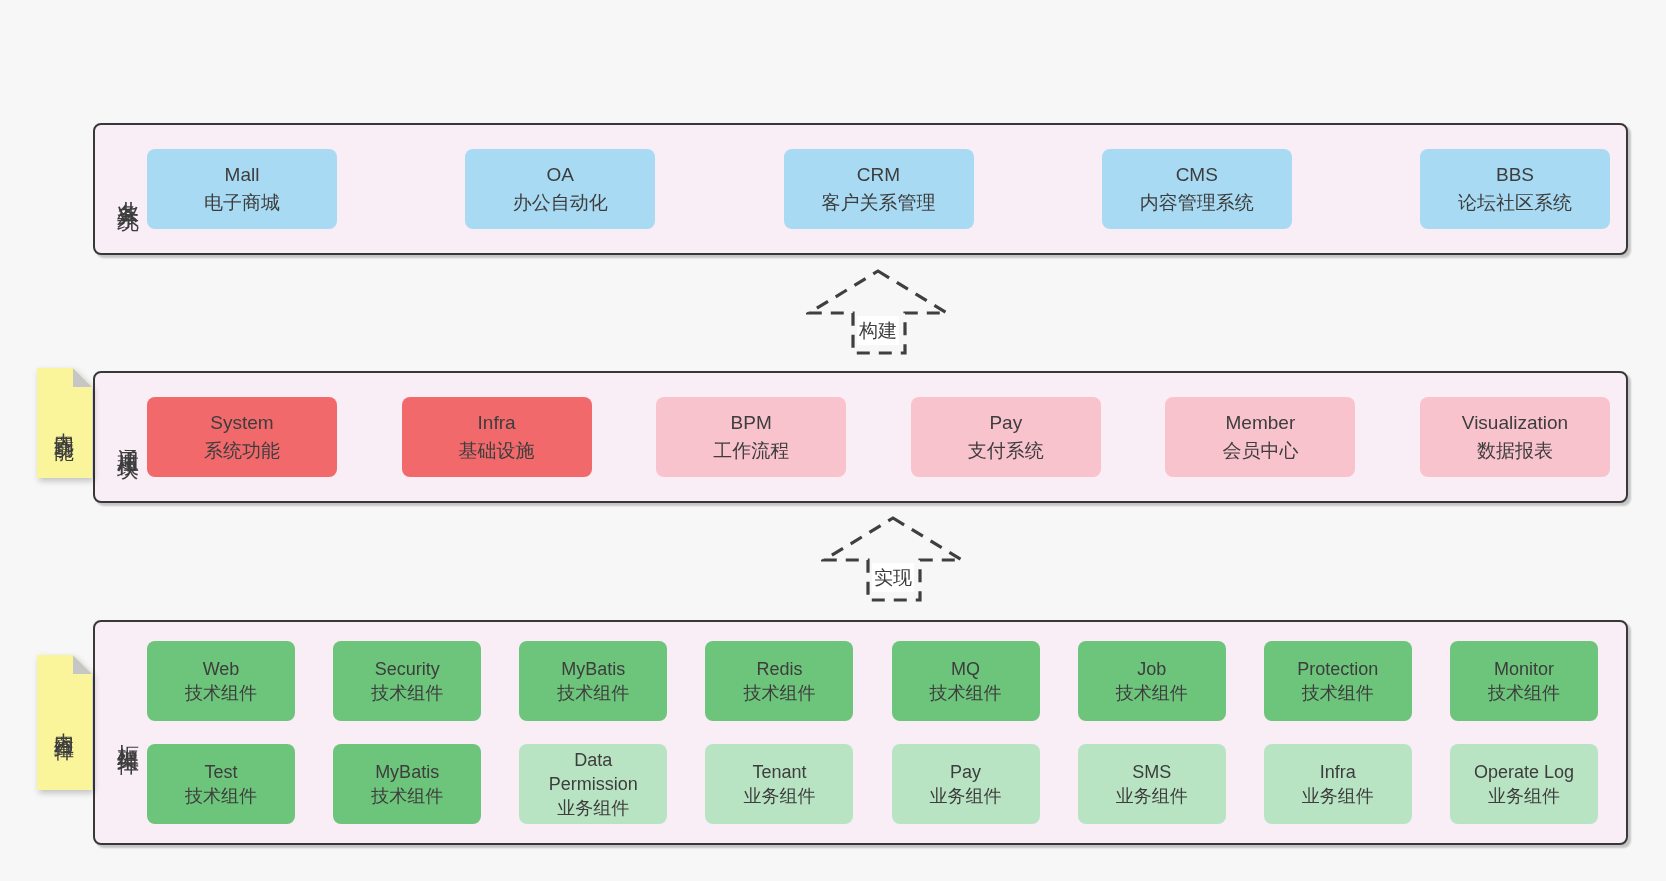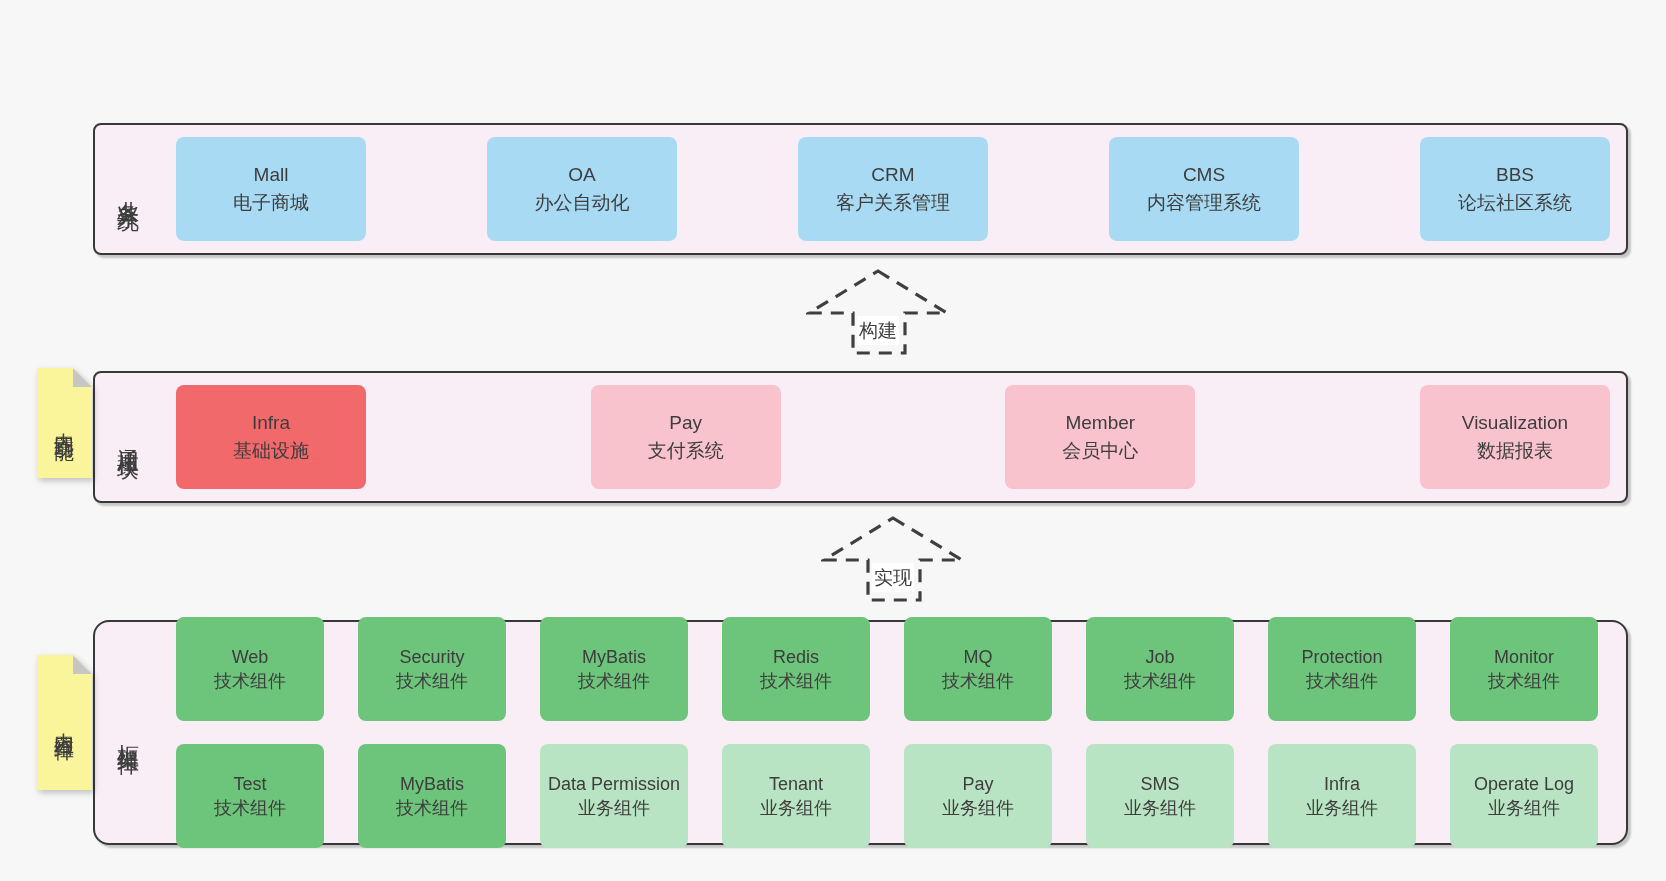--- a/index.html
+++ b/index.html
@@ -13,40 +13,40 @@
   .band{
     position:absolute;left:93px;width:1535px;box-sizing:border-box;
     background:var(--bandBg,#f9edf6);
     border:2px solid var(--bandBorder,#383838);
     border-radius:8px;
     box-shadow:3px 3px 2px rgba(0,0,0,0.20);
     display:flex;
   }
   #band-business{top:123px;height:132px;}
   #band-modules{top:371px;height:132px;}
-  #band-components{top:620px;height:225px;border-radius:16px;}
+  #band-components{top:620px;height:225px;}
   .band-label{
     flex:none;width:38px;margin-left:14px;
     display:flex;align-items:center;justify-content:center;
   }
   .v-text{
     writing-mode:vertical-rl;text-orientation:upright;
     letter-spacing:3px;line-height:1;
   }
   .band-label .v-text{font-size:22px;}
   .band-rows{
     flex:1;display:flex;flex-direction:column;justify-content:center;
     gap:23px;padding-right:16px;
   }
   #band-components .band-rows{padding-right:28px;}
   .band-row{display:flex;justify-content:space-between;}
   .box{
-    height:104px;border-radius:8px;box-sizing:border-box;
+    height:80px;border-radius:8px;box-sizing:border-box;
     display:flex;flex-direction:column;align-items:center;justify-content:center;
-    text-align:center;font-size:19px;line-height:1.45;padding:2px 4px;margin-left:29px;
+    text-align:center;font-size:19px;line-height:1.45;padding:2px 16px;
   }
   #band-business .box,#band-modules .box{width:190px;}
   #band-components .box{width:148px;font-size:18px;line-height:1.35;}
   .c-blue{background:var(--blue,#a8dbf3);}
   .c-red{background:var(--red,#f2696c);}
   .c-pink{background:var(--pink,#f9c3ce);}
   .c-green{background:var(--green,#6dc47b);}
   .c-lgreen{background:var(--lgreen,#b9e4c3);align-items:center;}
   
   .note-wrap{position:absolute;filter:drop-shadow(2px 3px 3px rgba(0,0,0,0.22));}
@@ -116,22 +116,30 @@
   <div class="arrow-label">构建</div>
 </div>
 
 <div class="band" id="band-modules">
   <div class="band-label">
     <span class="v-text">通用模块</span>
   </div>
   <div class="band-rows">
     <div class="band-row">
       <div class="box c-red">
+        <div class="box-title">System</div>
+        <div class="box-sub">系统功能</div>
+      </div>
+      <div class="box c-red">
         <div class="box-title">Infra</div>
         <div class="box-sub">基础设施</div>
+      </div>
+      <div class="box c-pink">
+        <div class="box-title">BPM</div>
+        <div class="box-sub">工作流程</div>
       </div>
       <div class="box c-pink">
         <div class="box-title">Pay</div>
         <div class="box-sub">支付系统</div>
       </div>
       <div class="box c-pink">
         <div class="box-title">Member</div>
         <div class="box-sub">会员中心</div>
       </div>
       <div class="box c-pink">

